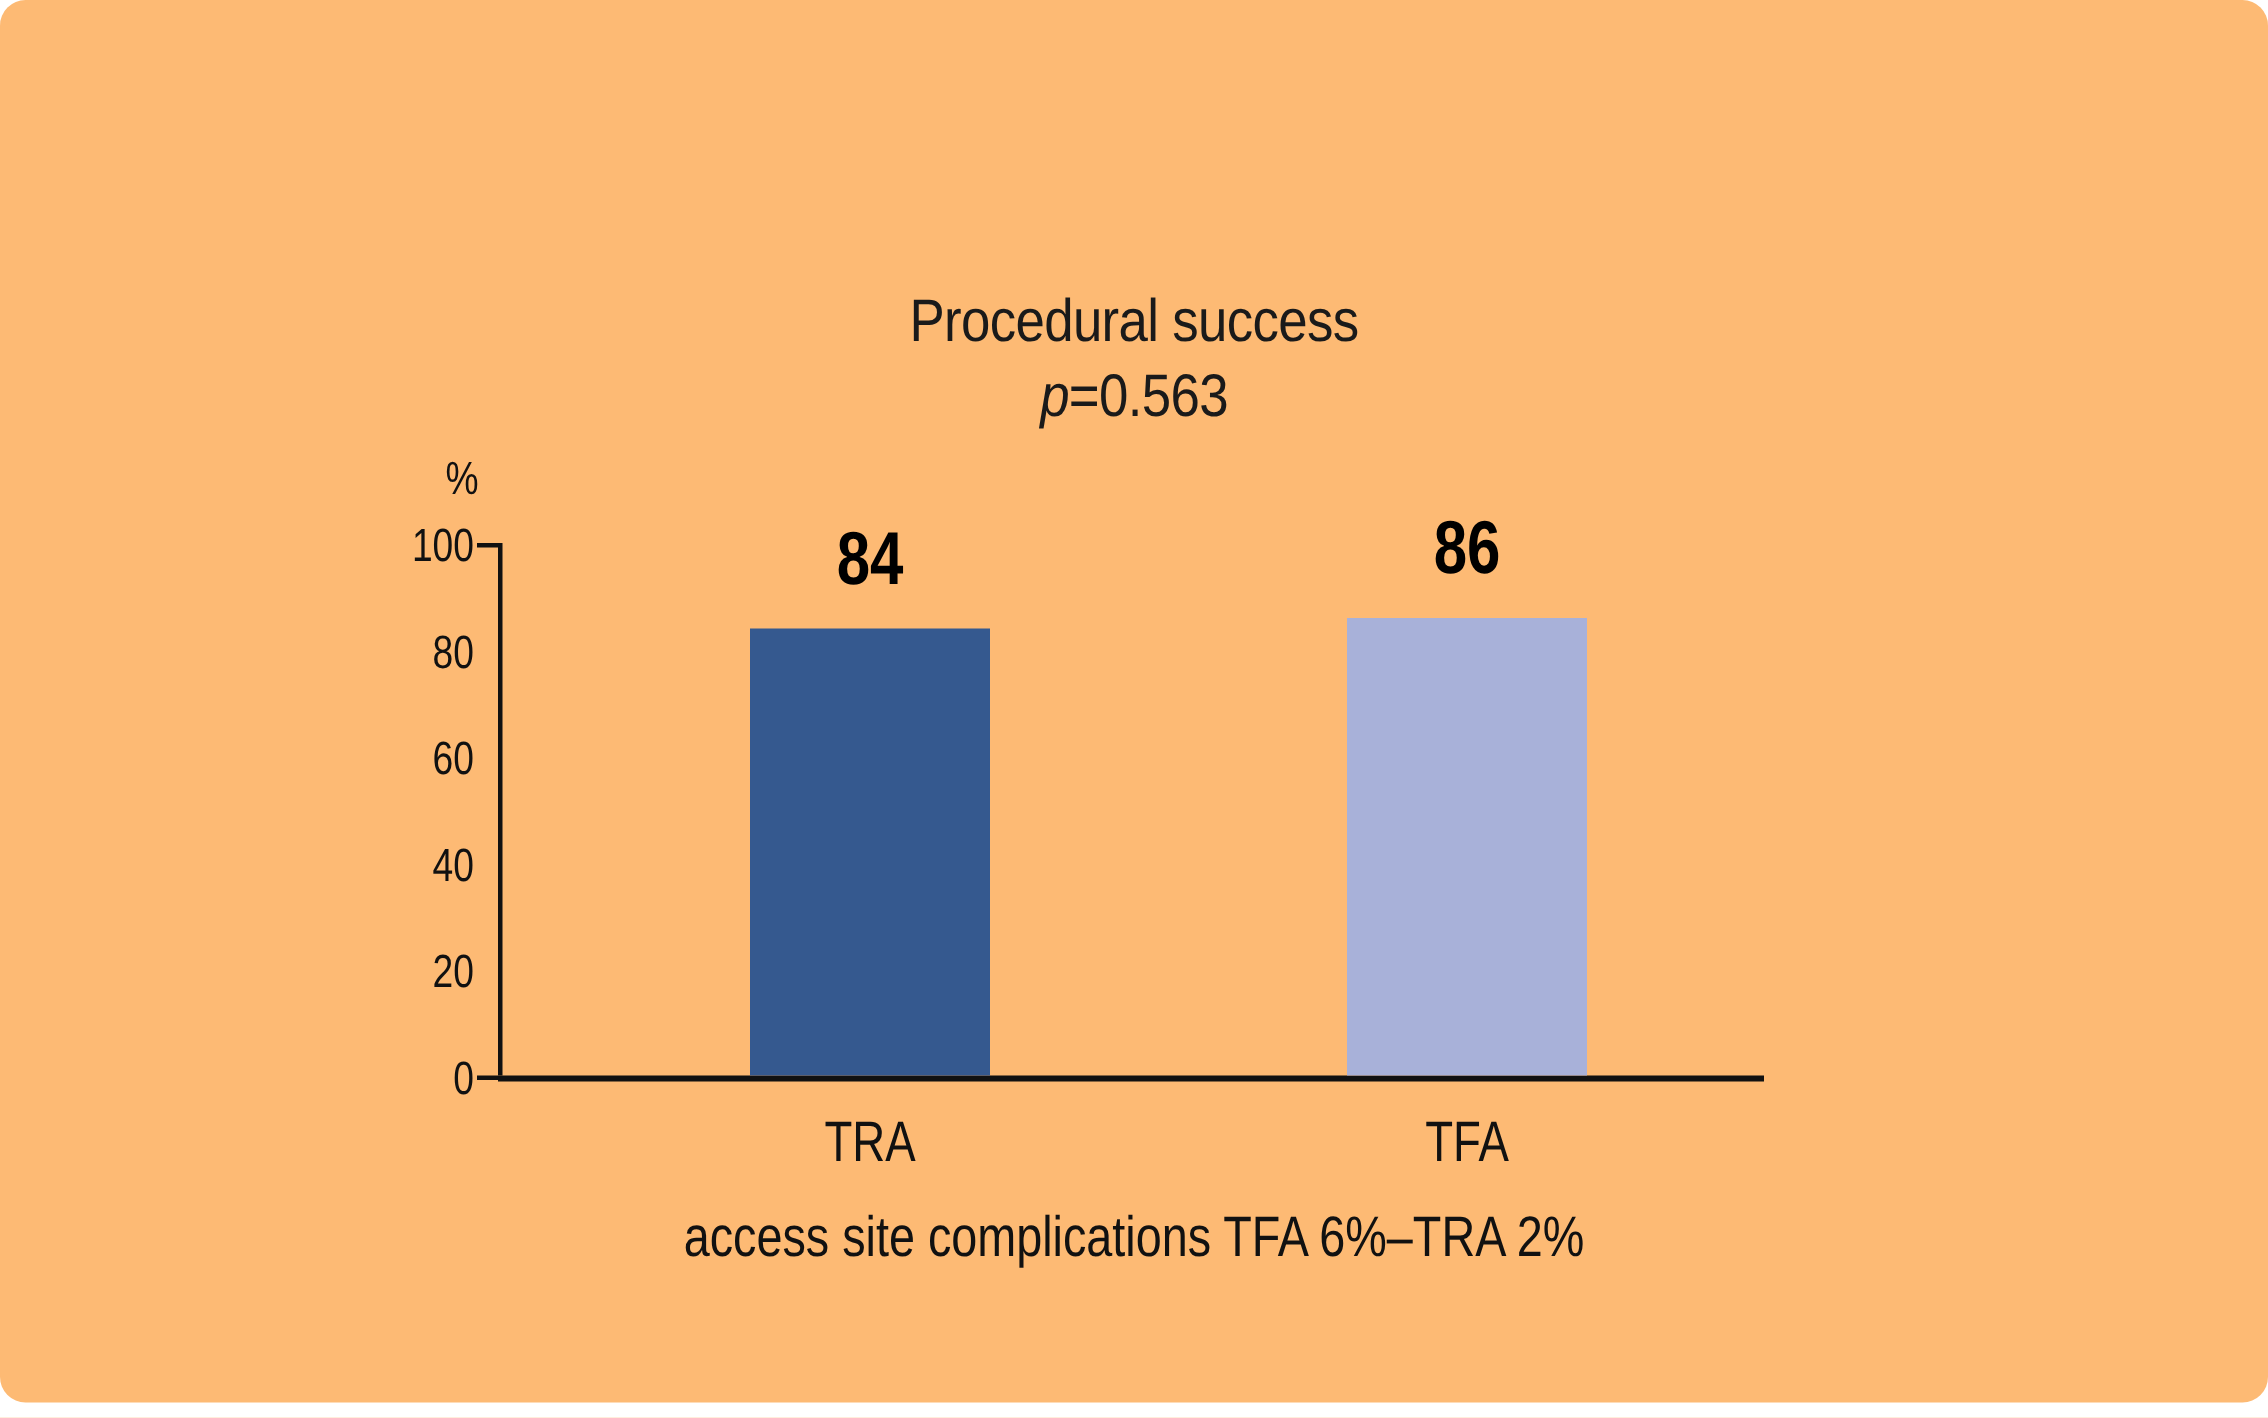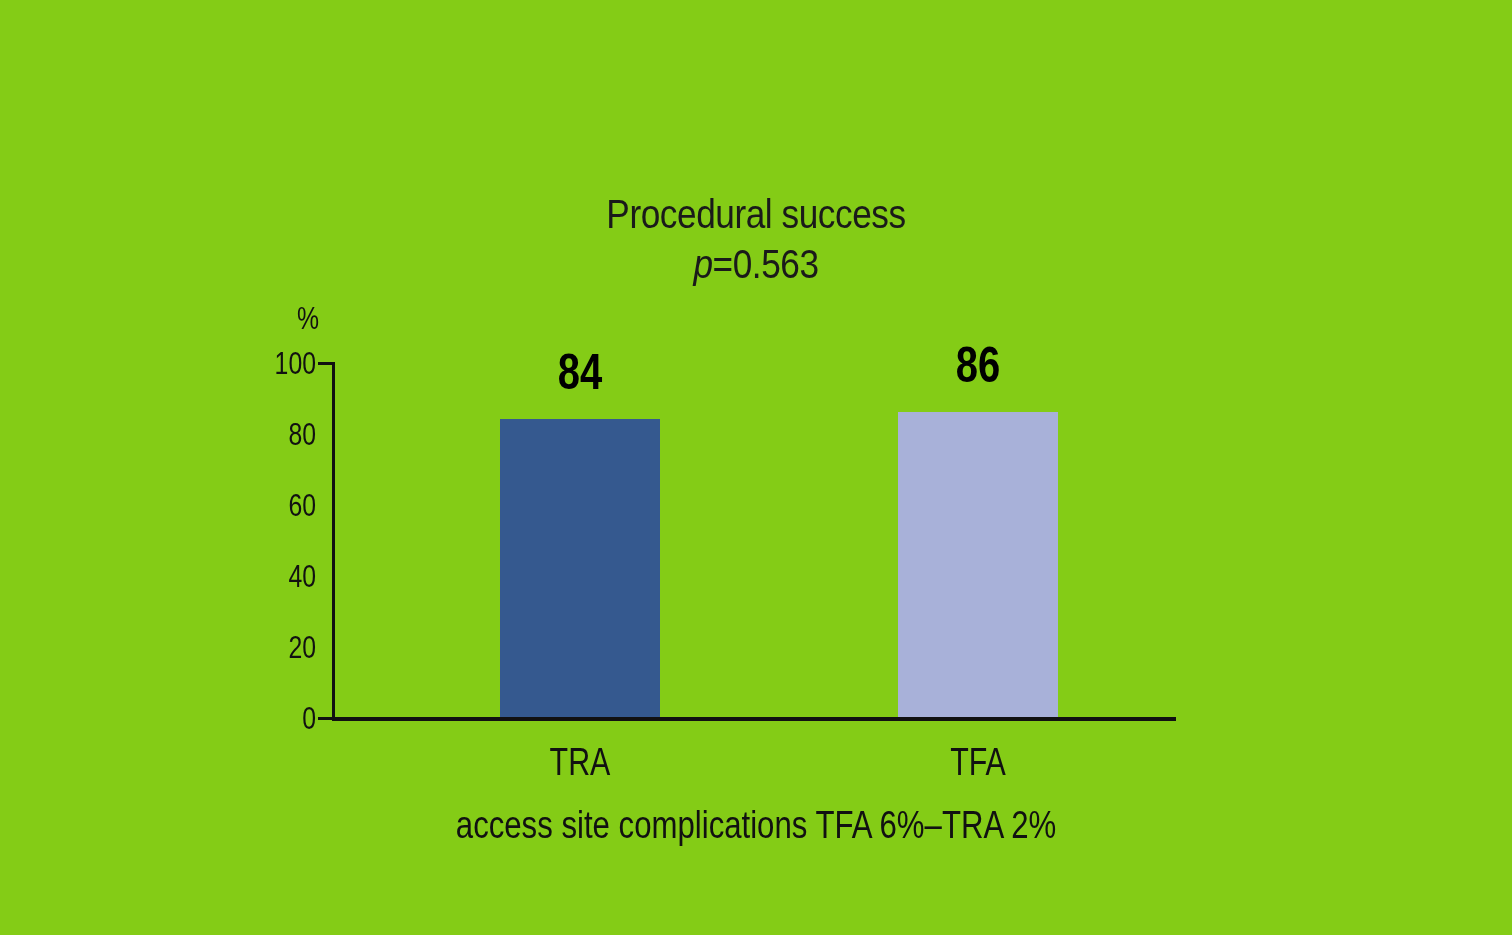--- a/index.html
+++ b/index.html
@@ -12,21 +12,22 @@
     height: 945px;
     overflow: hidden;
     font-family: "Liberation Sans", sans-serif;
     color: #000000;
   }
 
   #figure {
     position: relative;
     width: 1512px;
     height: 935px;
-    background: #84cc16;
+    background: #fdba74;
+    border-radius: 17px;
   }
 
   
   .title-block {
     position: absolute;
     left: 0;
     top: 194px;
     width: 1512px;
     text-align: center;
     line-height: 1.0;

